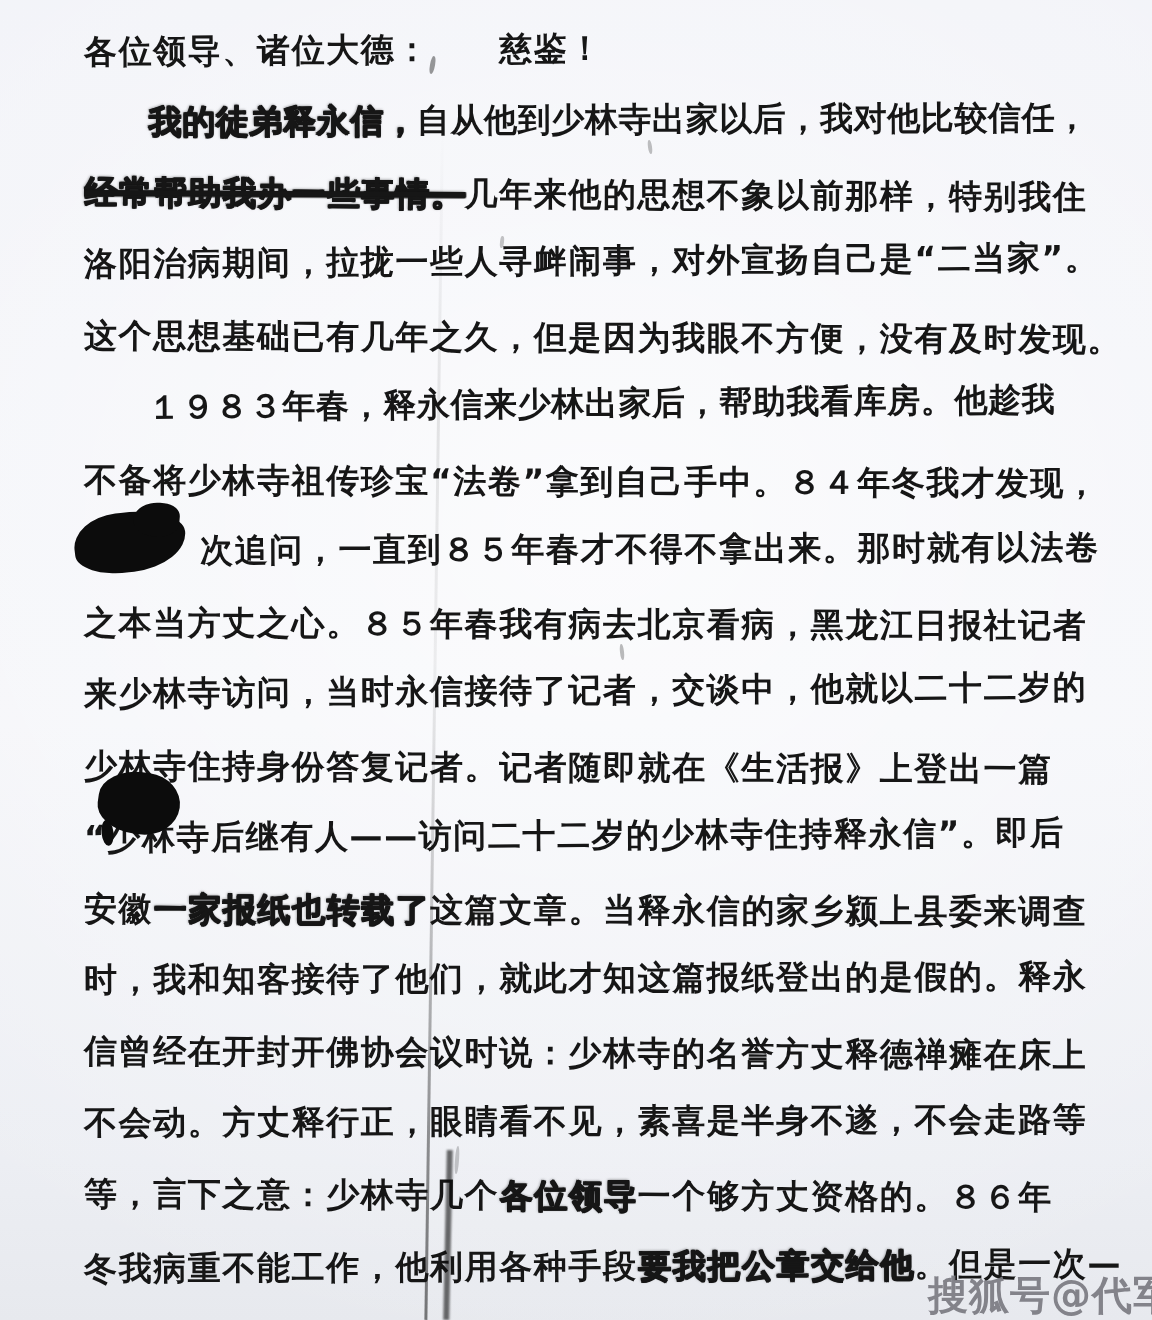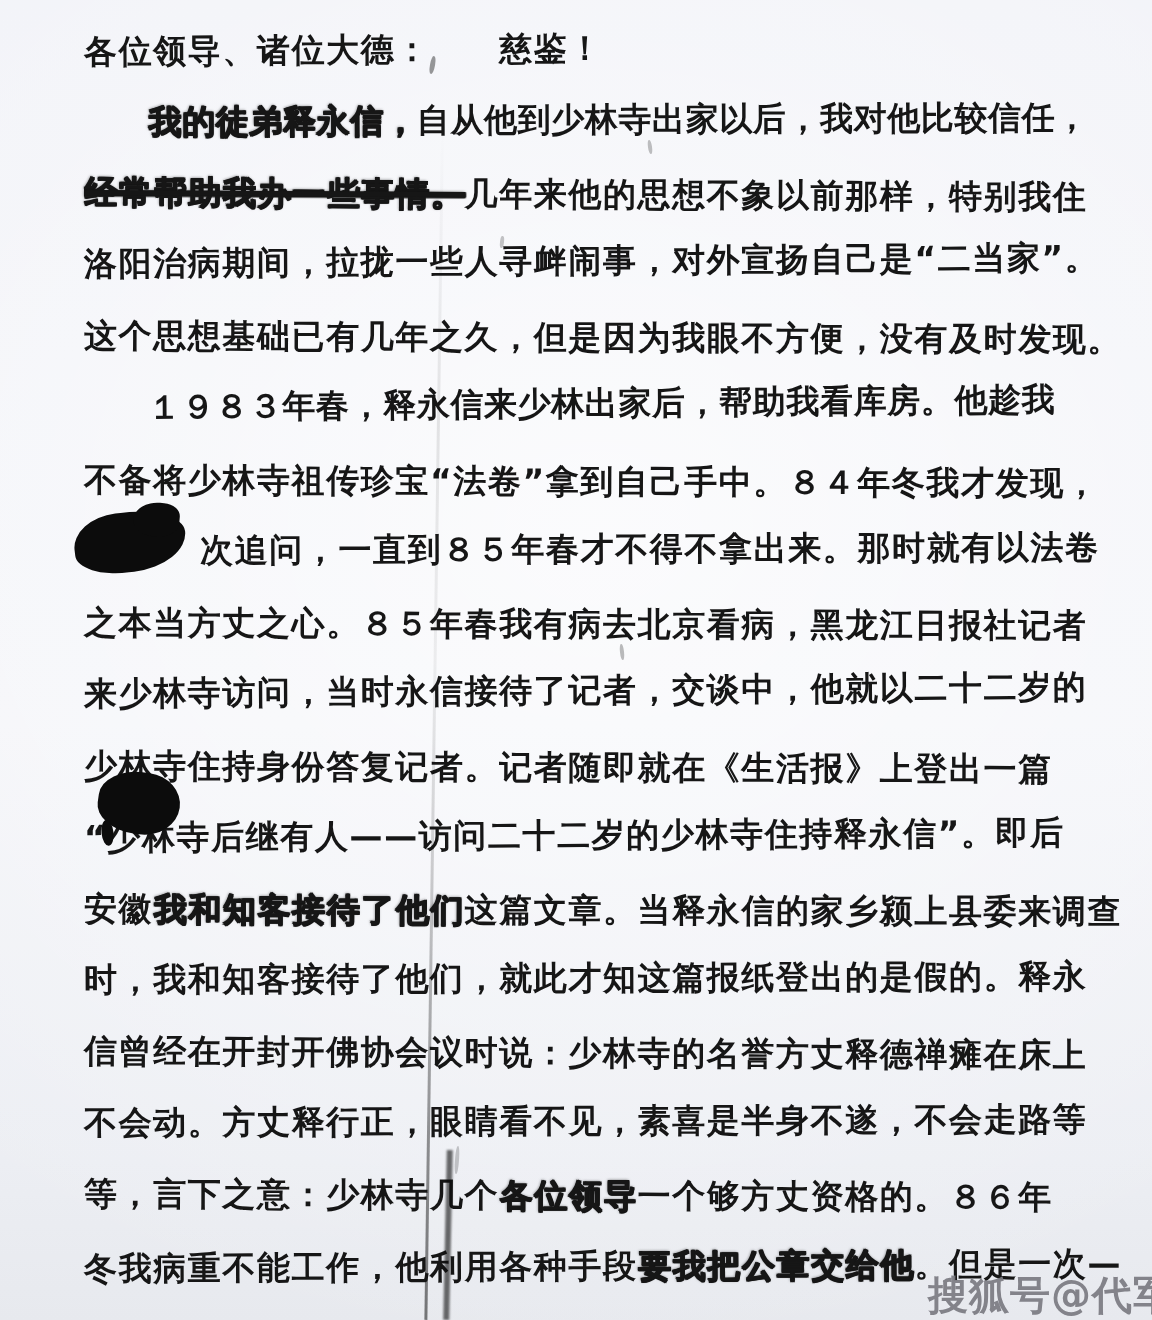--- a/index.html
+++ b/index.html
@@ -67,21 +67,21 @@
   <div class="line l3"><span></span><span class="em strike">经常帮助我办一些事情。</span><span>几年来他的思想不象以前那样，特别我住</span></div>
   <div class="line l4"><span>洛阳治病期间，拉拢一些人寻衅闹事，对外宣扬自己是“二当家”。</span></div>
   <div class="line l5"><span>这个思想基础已有几年之久，但是因为我眼不方便，没有及时发现。</span></div>
   <div class="line l6 indent"><span>１９８３年春，释永信来少林出家后，帮助我看库房。他趁我</span></div>
   <div class="line l7"><span>不备将少林寺祖传珍宝“法卷”拿到自己手中。８４年冬我才发现，</span></div>
   <div class="line l8 redact"><span>次追问，一直到８５年春才不得不拿出来。那时就有以法卷</span></div>
   <div class="line l9"><span>之本当方丈之心。８５年春我有病去北京看病，黑龙江日报社记者</span></div>
   <div class="line l10"><span>来少林寺访问，当时永信接待了记者，交谈中，他就以二十二岁的</span></div>
   <div class="line l11"><span>少林寺住持身份答复记者。记者随即就在《生活报》上登出一篇</span></div>
   <div class="line l12"><span>“少林寺后继有人——访问二十二岁的少林寺住持释永信”。即后</span></div>
-  <div class="line l13"><span>安徽</span><span class="em">我和知客接待了他们</span><span>这篇文章。当释永信的家乡颍上县委来调查</span></div>
+  <div class="line l13"><span>安徽</span><span class="em">一家报纸也转载了</span><span>这篇文章。当释永信的家乡颍上县委来调查</span></div>
   <div class="line l14"><span>时，我和知客接待了他们，就此才知这篇报纸登出的是假的。释永</span></div>
   <div class="line l15"><span>信曾经在开封开佛协会议时说：少林寺的名誉方丈释德禅瘫在床上</span></div>
   <div class="line l16"><span>不会动。方丈释行正，眼睛看不见，素喜是半身不遂，不会走路等</span></div>
   <div class="line l17"><span>等，言下之意：少林寺几个</span><span class="em">各位领导</span><span>一个够方丈资格的。８６年</span></div>
   <div class="line l18"><span>冬我病重不能工作，他利用各种手段</span><span class="em">要我把公章交给他</span><span>。但是一次—</span></div>
 
   <div class="blob blob-a"></div>
   <div class="blob blob-b"></div>
 
   <div class="crease"></div>

